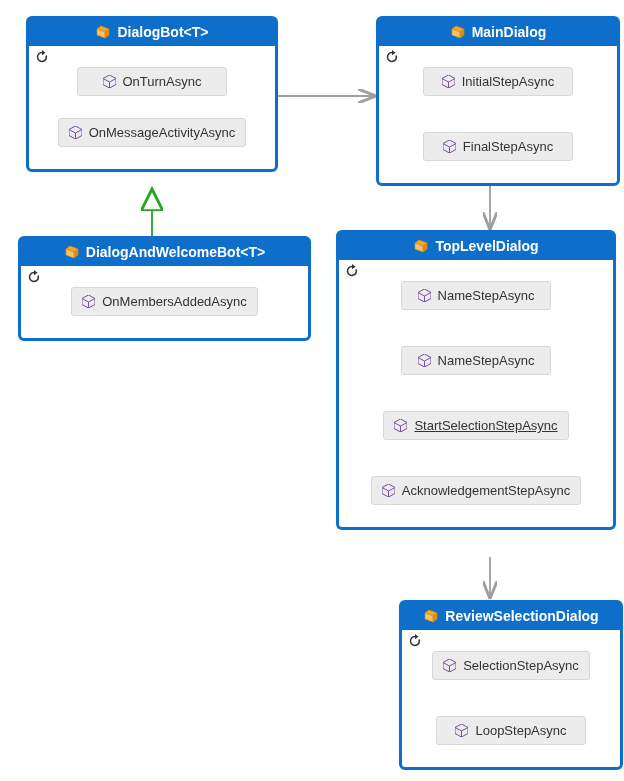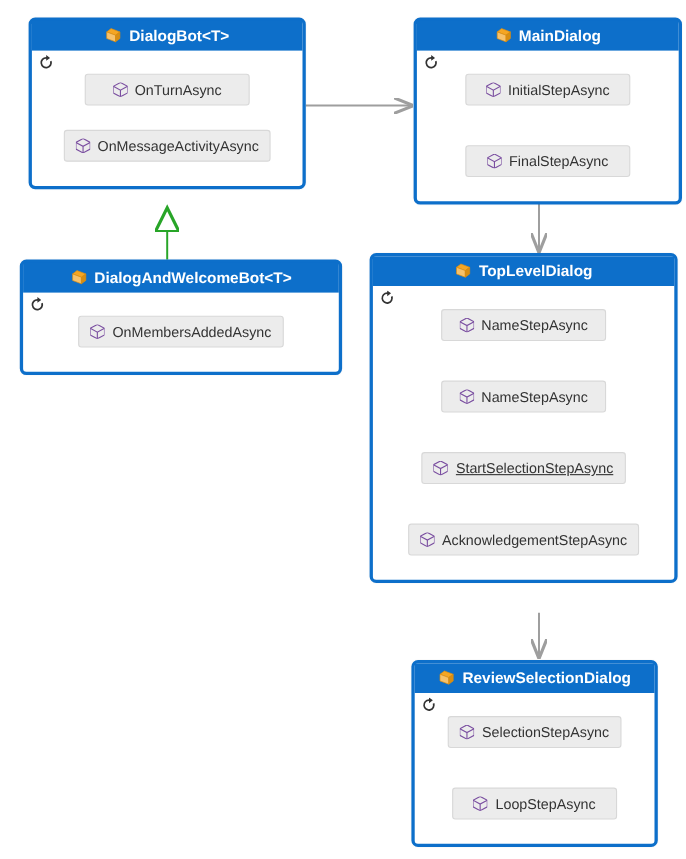--- a/index.html
+++ b/index.html
@@ -246,21 +246,21 @@
       <div class="method" style="margin-top:36px;">
         <span class="cube"><svg viewBox="0 0 13 13">
               <path d="M6.5 0L13 3.5v6L6.5 13 0 9.5v-6z" fill="none" stroke="#7a4ea0" stroke-width="1"></path>
               <path d="M0 3.5L6.5 7 13 3.5M6.5 7v6" fill="none" stroke="#7a4ea0" stroke-width="1"></path>
             </svg></span>
         <span class="mlabel">AcknowledgementStepAsync</span>
       </div>
     </div>
   </div>
 
-  <div class="classbox" style="left:374px; top:600px; width:224px;">
+  <div class="classbox" style="left:399px; top:600px; width:224px;">
     <div class="title">
       <span class="class-icon">
         <svg viewBox="0 0 16 16">
             <path d="M2,5 L6,2 L14,5 L10,8 Z" fill="#f5a623" stroke="#e08e0b" stroke-width="0.6"></path>
             <path d="M2,5 L2,11 L10,14 L10,8 Z" fill="#f7c26b" stroke="#e08e0b" stroke-width="0.6"></path>
             <path d="M10,8 L14,5 L14,11 L10,14 Z" fill="#d88e12" stroke="#e08e0b" stroke-width="0.6"></path>
           </svg>
       </span>
       <span>ReviewSelectionDialog</span>
     </div>

